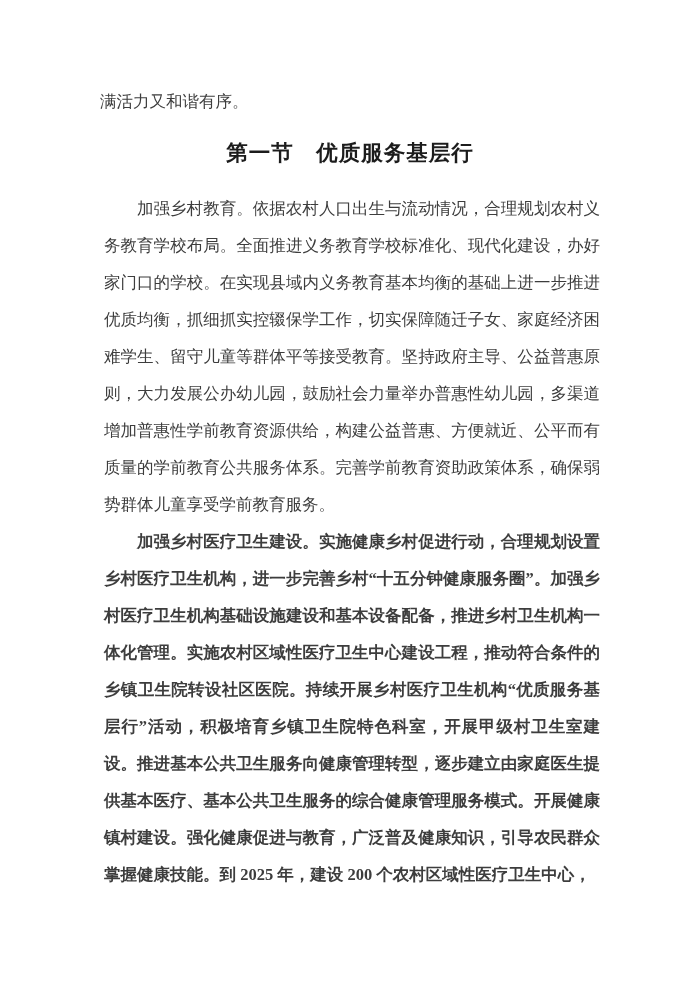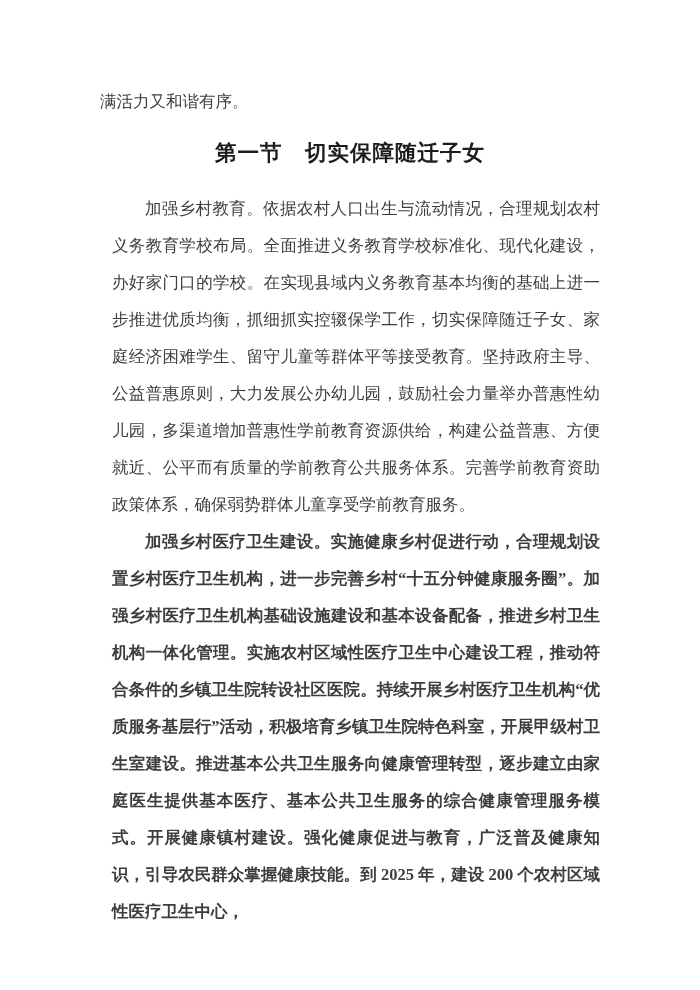--- a/index.html
+++ b/index.html
@@ -31,36 +31,36 @@
   .section-heading {
     margin: 13px 0 0 0;
     font-size: 21.5px;
     line-height: 40px;
     font-weight: bold;
     color: #1c1c1c;
     text-align: center;
     letter-spacing: 1px;
   }
   .para {
-    margin: 17px 0 0 12px;
+    margin: 17px 0 0 4px;
     font-size: 16.5px;
     line-height: 37px;
     color: #3d3d3d;
     text-align: justify;
     text-indent: 2em;
   }
   .para + .para {
     margin-top: 0;
     font-weight: bold;
   }
 </style>
 </head>
 <body>
 
 <div class="page">
   <p class="cont-line">满活力又和谐有序。</p>
 
-  <h2 class="section-heading">第一节　切实保障随迁子女</h2>
+  <h2 class="section-heading">第一节　优质服务基层行</h2>
 
   <p class="para">加强乡村教育。依据农村人口出生与流动情况，合理规划农村义务教育学校布局。全面推进义务教育学校标准化、现代化建设，办好家门口的学校。在实现县域内义务教育基本均衡的基础上进一步推进优质均衡，抓细抓实控辍保学工作，切实保障随迁子女、家庭经济困难学生、留守儿童等群体平等接受教育。坚持政府主导、公益普惠原则，大力发展公办幼儿园，鼓励社会力量举办普惠性幼儿园，多渠道增加普惠性学前教育资源供给，构建公益普惠、方便就近、公平而有质量的学前教育公共服务体系。完善学前教育资助政策体系，确保弱势群体儿童享受学前教育服务。</p>
 
   <p class="para">加强乡村医疗卫生建设。实施健康乡村促进行动，合理规划设置乡村医疗卫生机构，进一步完善乡村“十五分钟健康服务圈”。加强乡村医疗卫生机构基础设施建设和基本设备配备，推进乡村卫生机构一体化管理。实施农村区域性医疗卫生中心建设工程，推动符合条件的乡镇卫生院转设社区医院。持续开展乡村医疗卫生机构“优质服务基层行”活动，积极培育乡镇卫生院特色科室，开展甲级村卫生室建设。推进基本公共卫生服务向健康管理转型，逐步建立由家庭医生提供基本医疗、基本公共卫生服务的综合健康管理服务模式。开展健康镇村建设。强化健康促进与教育，广泛普及健康知识，引导农民群众掌握健康技能。到 2025 年，建设 200 个农村区域性医疗卫生中心，</p>
 </div>
 
 </body></html>

